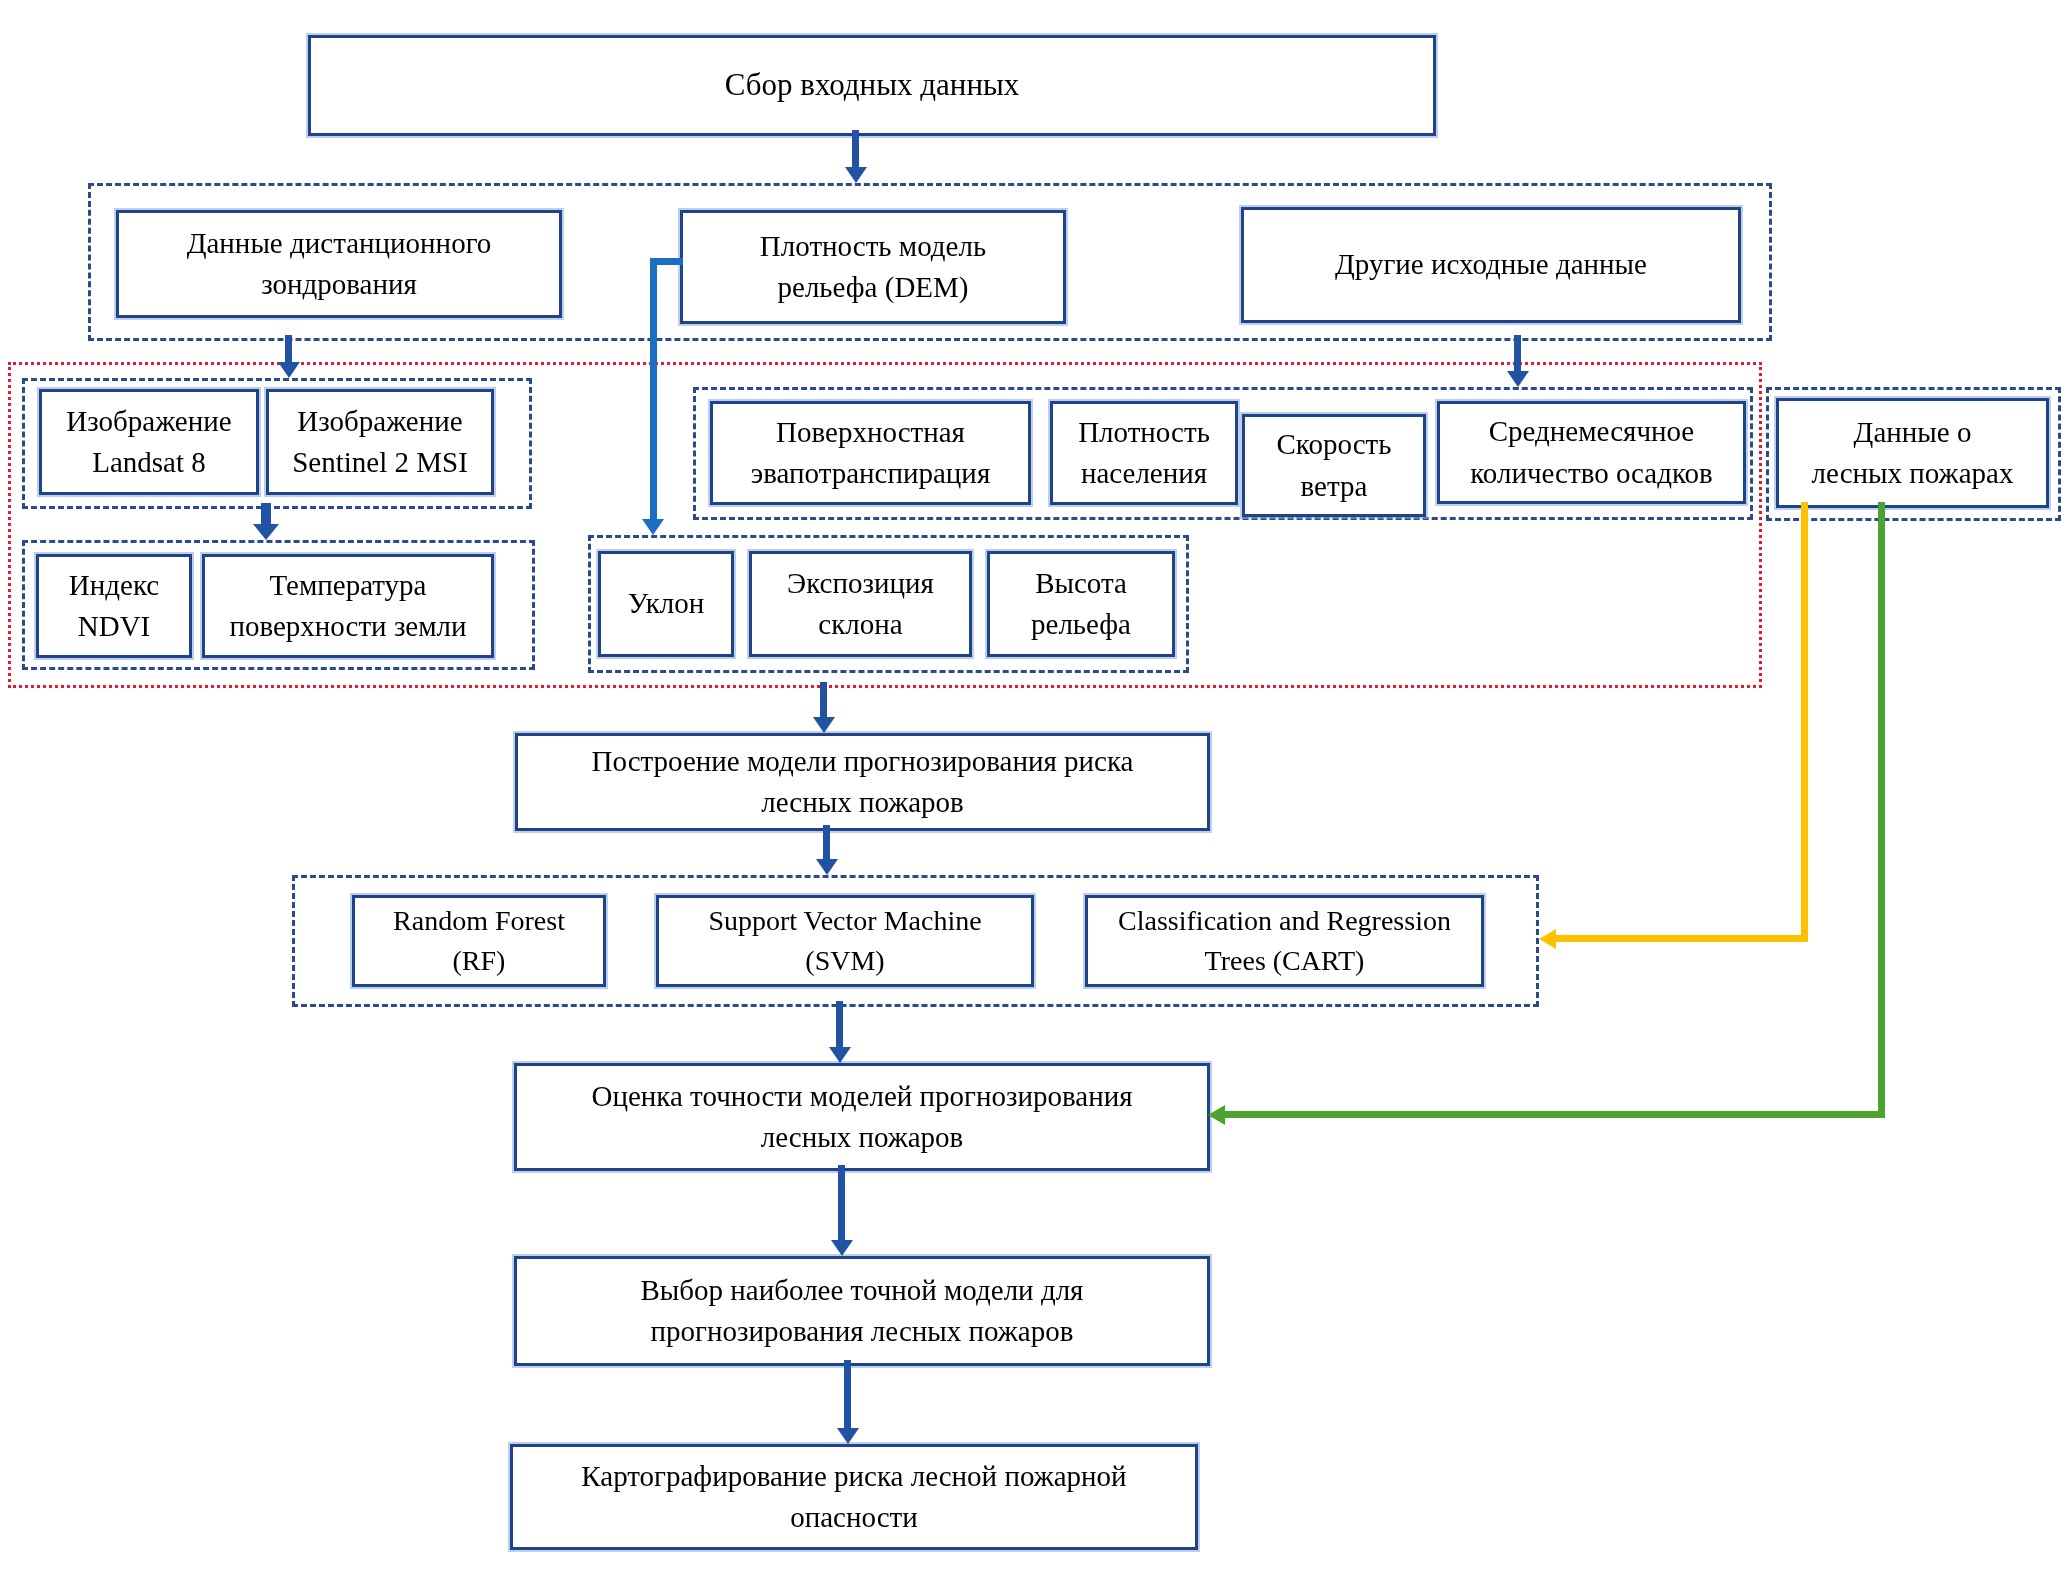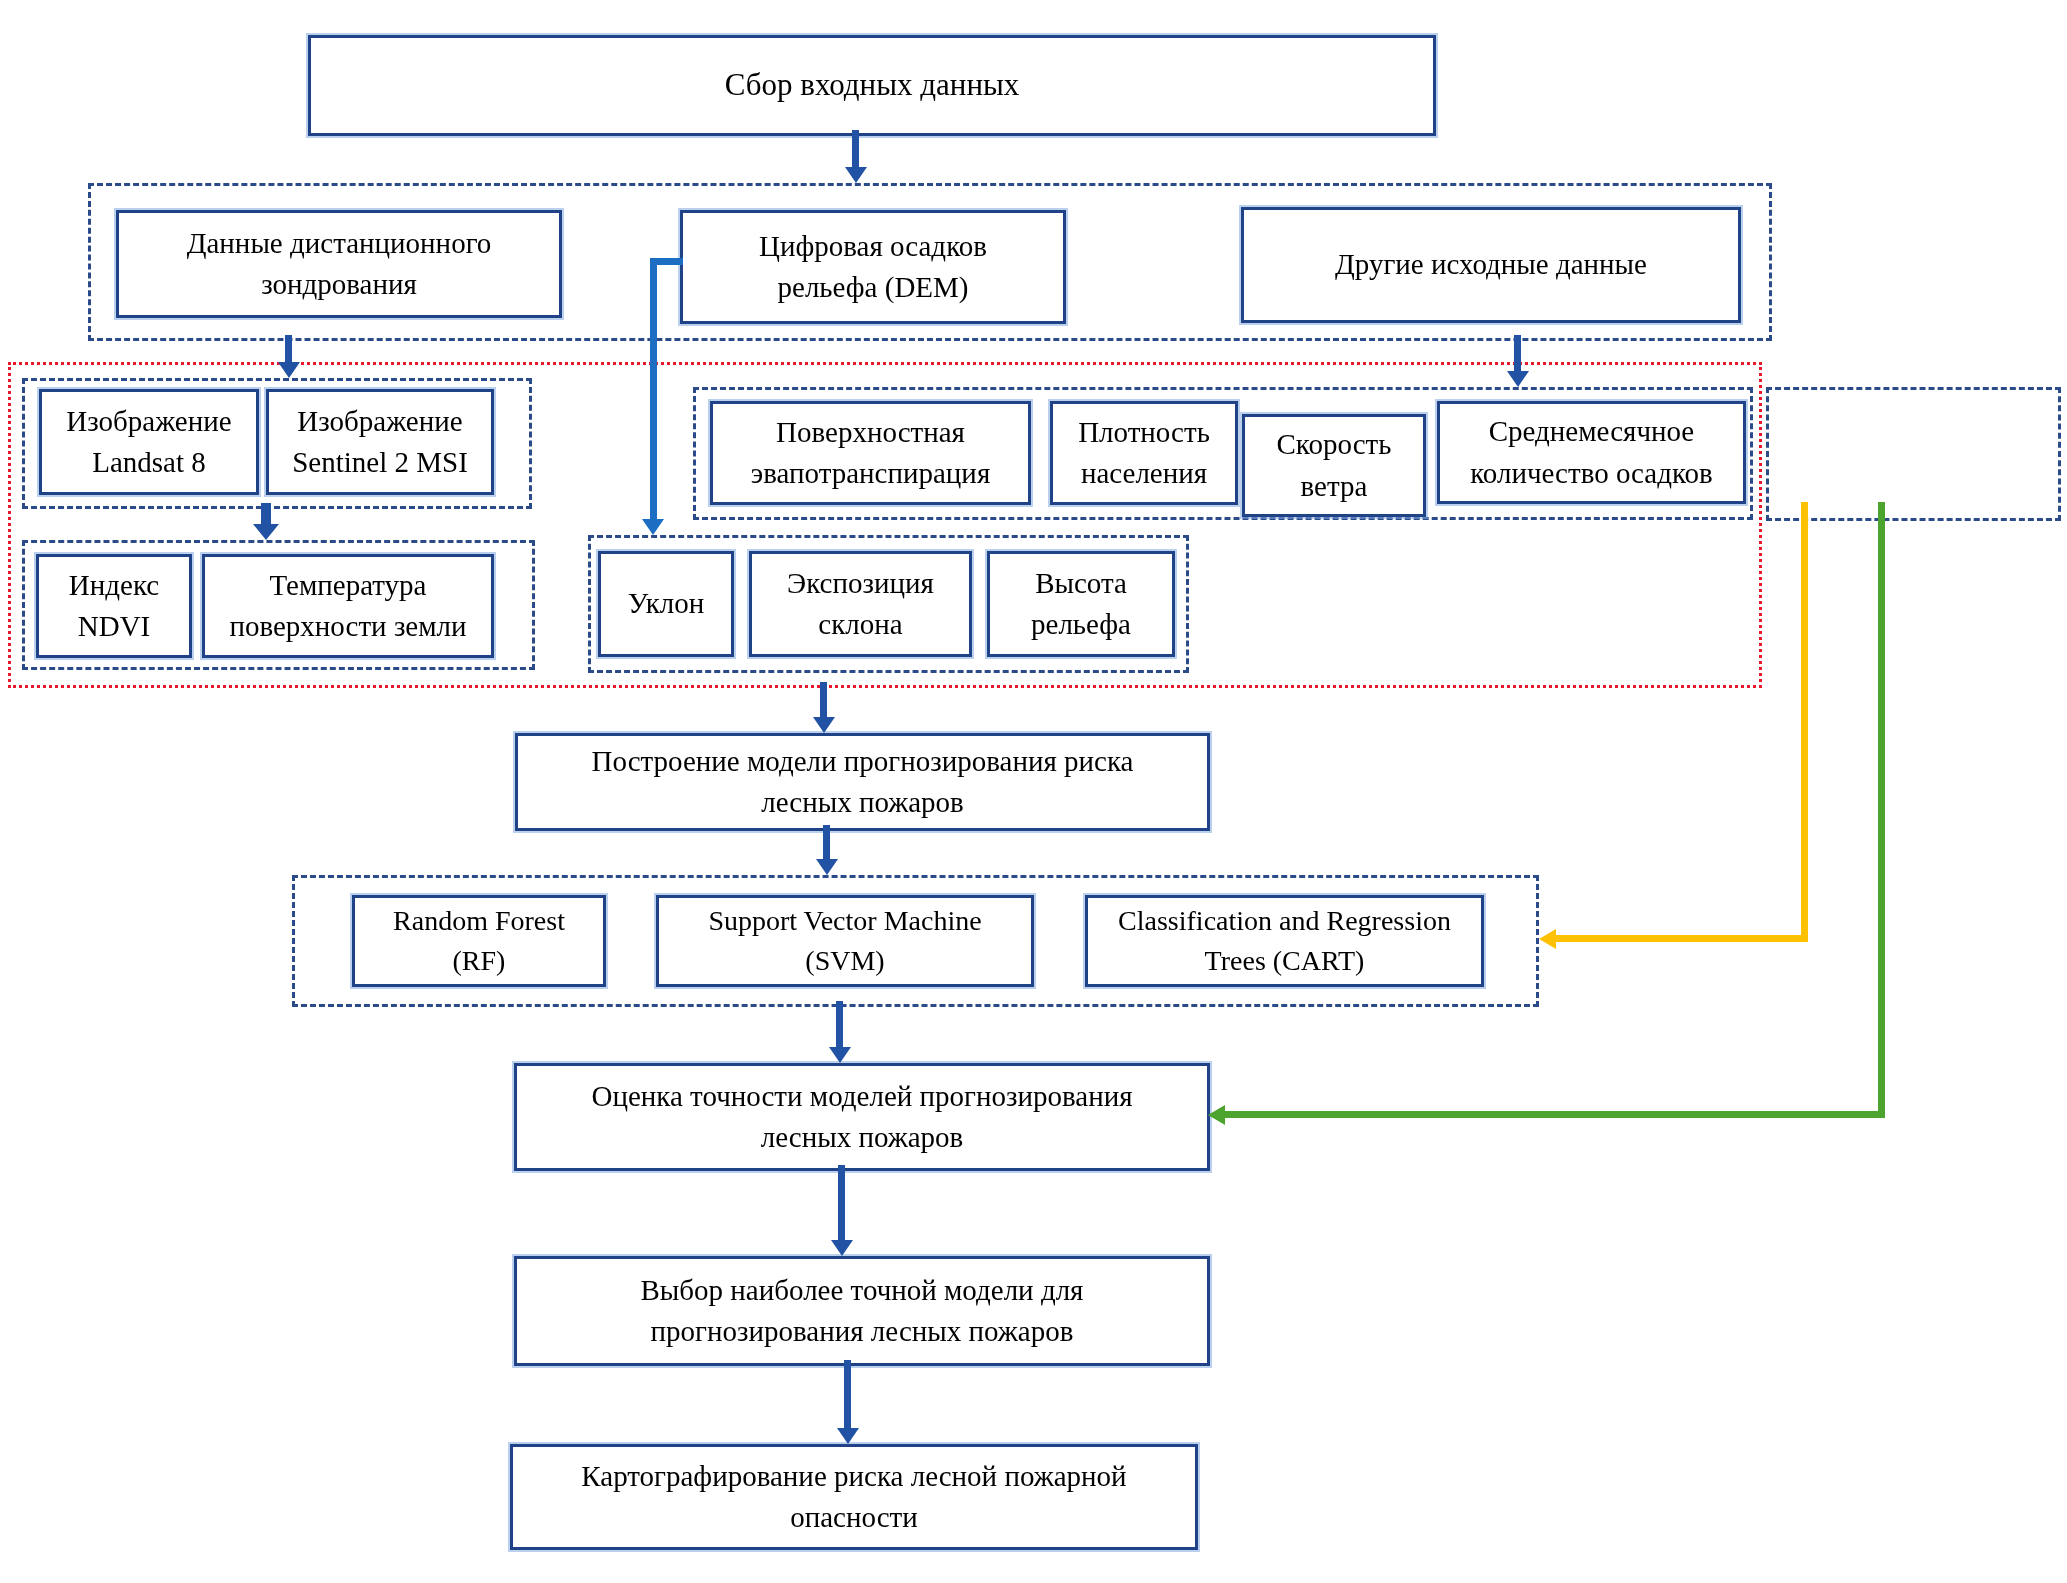--- a/index.html
+++ b/index.html
@@ -47,21 +47,21 @@
   <div class="box big" style="left:308px;top:35px;width:1122px;height:95px;">
     <span class="ln">Сбор входных данных</span>
   </div>
 
   <div class="box" style="left:116px;top:210px;width:440px;height:102px;">
     <span class="ln">Данные дистанционного</span>
     <span class="ln">зондрования</span>
   </div>
 
   <div class="box" style="left:680px;top:210px;width:380px;height:108px;">
-    <span class="ln">Цифровая осадков</span>
+    <span class="ln">Плотность модель</span>
     <span class="ln">рельефа (DEM)</span>
   </div>
 
   <div class="box" style="left:1241px;top:207px;width:494px;height:110px;">
     <span class="ln">Другие исходные данные</span>
   </div>
 
   <div class="box" style="left:39px;top:389px;width:214px;height:100px;">
     <span class="ln">Изображение</span>
     <span class="ln">Landsat 8</span>
@@ -109,20 +109,24 @@
   <div class="box" style="left:1242px;top:401px;width:178px;height:97px;margin-top:13px;">
     <span class="ln">Скорость</span>
     <span class="ln">ветра</span>
   </div>
 
   <div class="box" style="left:1437px;top:401px;width:303px;height:97px;">
     <span class="ln">Среднемесячное</span>
     <span class="ln">количество осадков</span>
   </div>
 
+  <div class="box" style="left:1776px;top:398px;width:267px;height:104px;">
+    <span class="ln">Данные о</span>
+    <span class="ln">лесных пожарах</span>
+  </div>
 
   <div class="box" style="left:515px;top:733px;width:689px;height:92px;">
     <span class="ln">Построение модели прогнозирования риска</span>
     <span class="ln">лесных пожаров</span>
   </div>
 
   <div class="box" style="left:352px;top:895px;width:248px;height:86px;font-size:28px;">
     <span class="ln">Random Forest</span>
     <span class="ln">(RF)</span>
   </div>

